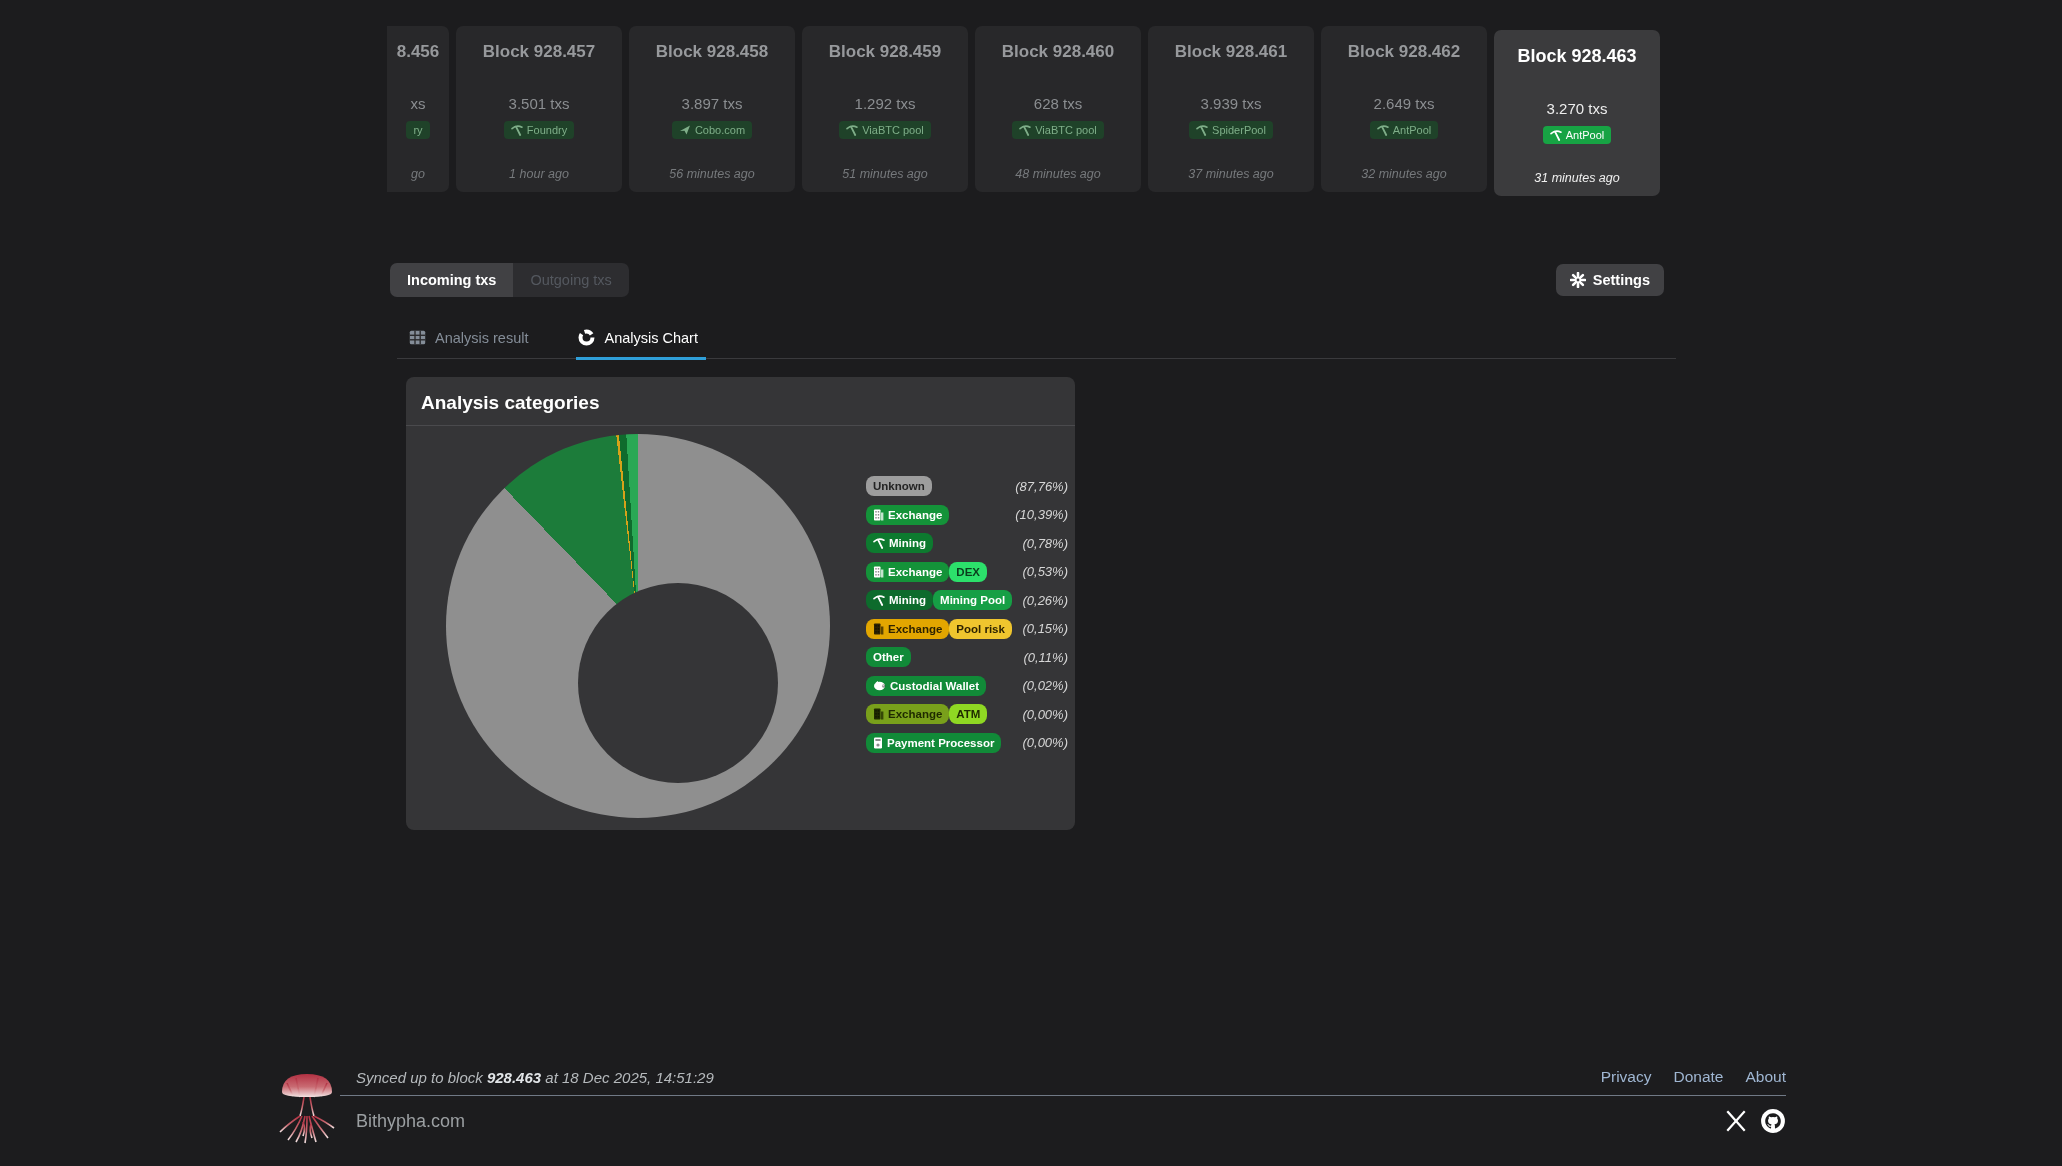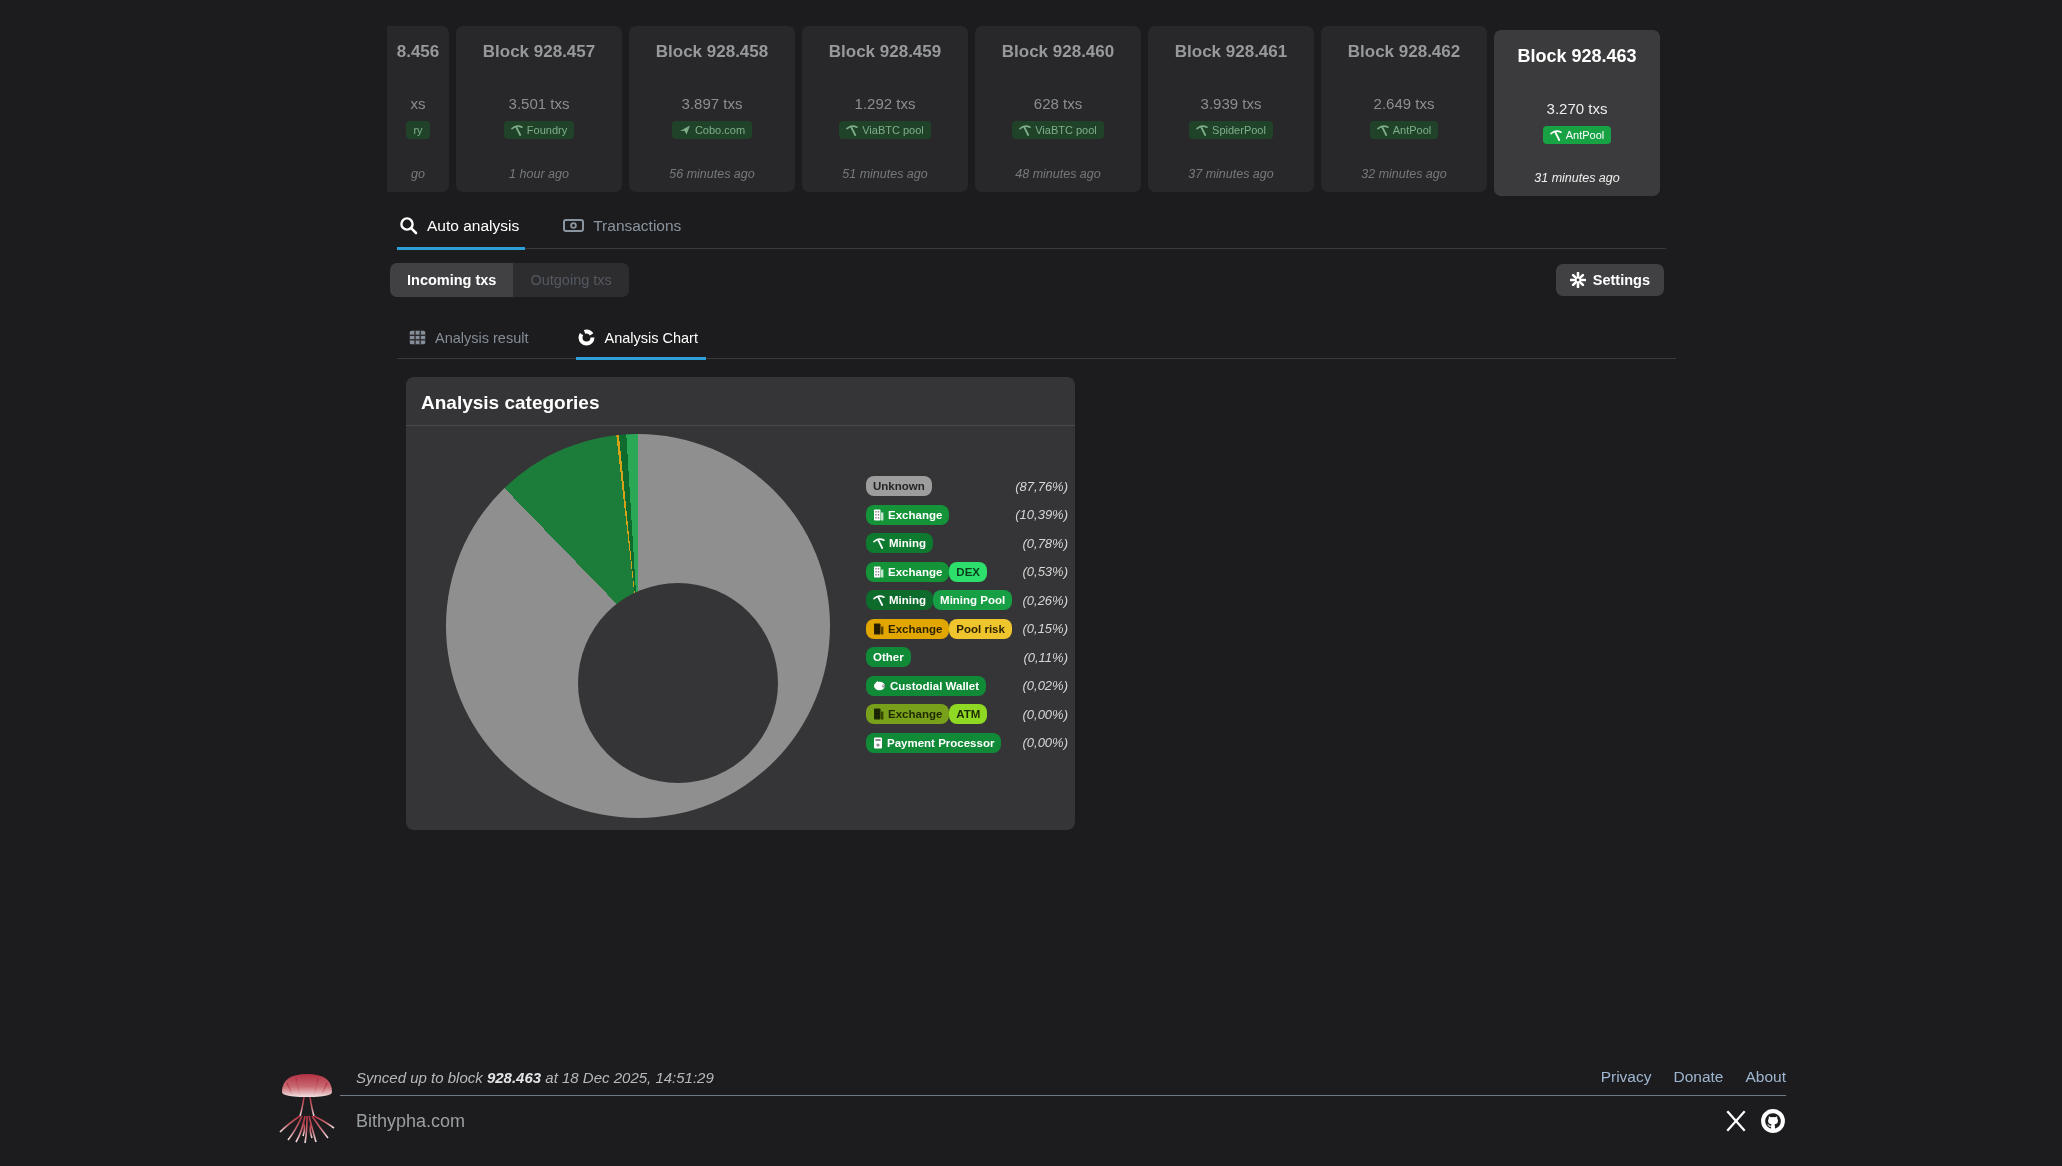--- a/index.html
+++ b/index.html
@@ -186,40 +186,20 @@
               <path d="M1 4.6 Q5.5 0.4 11 3.2" fill="none" stroke="currentColor" stroke-width="1.6" stroke-linecap="round"></path>
               <line x1="5" y1="2.6" x2="9.2" y2="11" stroke="currentColor" stroke-width="1.8" stroke-linecap="round"></line>
             </svg>
           </span>
           <span>AntPool</span>
         </div>
         <div class="b-time">31 minutes ago</div>
       </div>
     </div>
 
-  <div class="tabs-row">
-    <div class="tab active">
-      <span class="icon">
-        <svg width="19" height="19" viewBox="0 0 19 19">
-            <circle cx="8" cy="8" r="5.6" fill="none" stroke="#ffffff" stroke-width="2.4"></circle>
-            <line x1="12.4" y1="12.4" x2="17" y2="17" stroke="#ffffff" stroke-width="2.6" stroke-linecap="round"></line>
-          </svg>
-      </span>
-      <span>Auto analysis</span>
-    </div>
-    <div class="tab">
-      <span class="icon">
-        <svg width="21" height="15" viewBox="0 0 21 15">
-            <rect x="1" y="2" width="19" height="11" rx="2" fill="none" stroke="#8b95a0" stroke-width="2"></rect>
-            <circle cx="10.5" cy="7.5" r="2.4" fill="none" stroke="#8b95a0" stroke-width="1.8"></circle>
-          </svg>
-      </span>
-      <span>Transactions</span>
-    </div>
-  </div>
 
   <div class="controls-row">
     <div class="segmented">
       <div class="seg-btn on">Incoming txs</div>
       <div class="seg-btn off">Outgoing txs</div>
     </div>
     <div class="settings-btn">
       <span class="icon">
         <svg width="16" height="16" viewBox="0 0 16 16">
             <g stroke="#ffffff" stroke-width="2.6" stroke-linecap="round">

